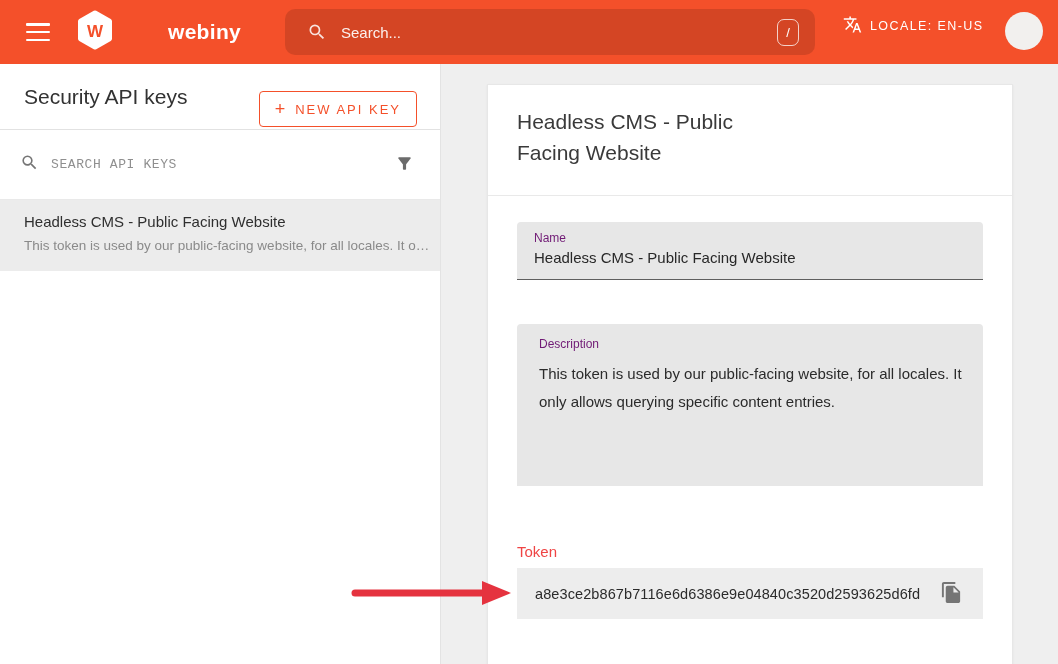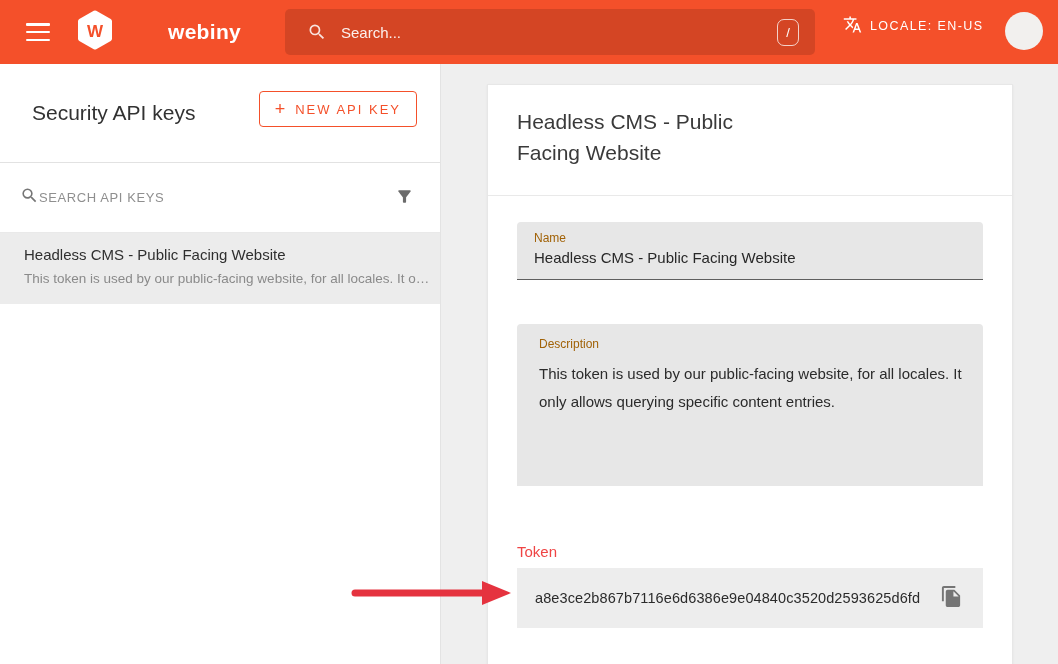--- a/index.html
+++ b/index.html
@@ -10,73 +10,73 @@
   
   .topbar { position:absolute; left:0; top:0; width:1058px; height:64px;
             background:var(--topbar, #F4502A); display:flex; align-items:center; z-index:5; }
   .hamburger { position:absolute; left:16px; top:12px; width:44px; height:40px;
                background:none; border:none; cursor:pointer; display:flex; align-items:center; justify-content:center; }
   .hamburger .bars { width:24px; height:18px; display:flex; flex-direction:column; justify-content:space-between; }
   .hamburger .bars i { display:block; height:2.5px; background:#fff; border-radius:1px; }
   .logo { position:absolute; left:76px; top:12px; height:40px; display:flex; align-items:center; gap:9px; cursor:pointer; }
   .brand { color:#fff; font-size:21px; font-weight:700; letter-spacing:0.3px;margin-left:45px; }
   .searchbar { position:absolute; left:285px; top:9px; width:530px; height:46px;
-               background:rgba(0,0,0,0.13); border-radius:5px; display:flex; align-items:center; }
+               background:rgba(0,0,0,0.13); border-radius:10px; display:flex; align-items:center; }
   .searchbar .sicon { margin-left:22px; display:flex; }
   .searchbar input { flex:1; margin-left:14px; background:transparent; border:none; outline:none;
                      color:#fff; font-size:15px; font-family:inherit; }
   .searchbar input::placeholder { color:rgba(255,255,255,0.92); opacity:1; }
   .slash-badge { margin-right:16px; width:22px; height:27px; border:1.5px solid rgba(255,255,255,0.75);
                  border-radius:7px; color:#fff; font-size:13px; display:flex; align-items:center; justify-content:center; }
   .locale { position:absolute; left:843px; top:0; height:52px; display:flex; align-items:center; gap:8px;
             color:#fff; font-size:12.5px; letter-spacing:1.4px; cursor:pointer; }
   .avatar { position:absolute; left:1005px; top:12px; width:38px; height:38px; border-radius:50%;
             background:#f2f0ee; cursor:pointer; }
 
   
   .sidebar { position:absolute; left:0; top:64px; width:441px; height:600px; background:#fff;
              border-right:1px solid #e3e3e3; }
-  .sidebar-header { position:relative; height:99px; border-bottom:1px solid #e2e2e2;
-                    display:flex; align-items:center; padding-left:32px; }
+  .sidebar-header { position:relative; height:66px; border-bottom:1px solid #e2e2e2;
+                    display:flex; align-items:center; padding-left:24px; }
   .page-title { font-size:21px; font-weight:400; color:#323232; }
   .new-key-btn { position:absolute; right:23px; top:27px; height:36px; padding:0 15px;
                  background:#fff; border:1px solid var(--accent, #F4502A); border-radius:4px;
                  color:var(--accent, #F4502A); font-size:13px; letter-spacing:2px; font-family:inherit;
                  display:flex; align-items:center; gap:10px; cursor:pointer; }
   .new-key-btn .plus { font-size:18px; font-weight:400; letter-spacing:0; line-height:1; }
   .search-row { position:relative; height:70px; border-bottom:1px solid #e9e9e9;
                 display:flex; align-items:center; padding:0 24px 0 20px; }
-  .search-row input { flex:1; border:none; outline:none; background:transparent;
-                      font-size:13px; letter-spacing:0.6px; color:#444; font-family:Liberation Sans, sans-serif; }
+  .search-row input { flex:1; margin-left:12px; border:none; outline:none; background:transparent;
+                      font-size:13px; letter-spacing:0.6px; color:#444; font-family:Liberation Mono, monospace; }
   .search-row input::placeholder { color:#8f8f8f; opacity:1; }
   .filter-btn { background:none; border:none; cursor:pointer; display:flex; padding:2px; }
   .list-item { height:71px; background:var(--selected_item_bg, #ECECEC); padding:11px 10px 0 24px; cursor:pointer; }
   .list-item-title { font-size:15px; color:#2f2f2f; line-height:21px; }
   .list-item-desc { margin-top:5px; font-size:13.5px; color:#8a8a8a; line-height:18px;
                     white-space:nowrap; overflow:hidden; text-overflow:ellipsis; max-width:412px; }
 
   
   .content { position:absolute; left:441px; top:64px; width:617px; height:600px;
              background:var(--content_bg, #EFEFEF); }
   .card { position:absolute; left:46px; top:20px; width:526px; height:640px; background:#fff;
           border:1px solid #e7e7e7; box-shadow:0 1px 2px rgba(0,0,0,0.06); }
   .card-header { height:111px; border-bottom:1px solid #e9e9e9; padding:21px 28px 0 29px; }
   .card-title { font-size:21px; font-weight:400; color:#3a3a3a; line-height:31px; max-width:255px; }
   .form { padding:0 29px; }
   .field { background:var(--field_bg, #E7E7E7); border-radius:4px 4px 0 0; }
   .field-name { margin-top:26px; height:58px; border-bottom:1px solid #5f5f5f; padding:9px 17px 0 17px; }
-  .field-label { display:block; font-size:12px; color:#a16207; }
+  .field-label { display:block; font-size:12px; color:#701a75; }
   .field-name input { width:100%; border:none; outline:none; background:transparent; margin-top:4px;
                       font-size:15px; color:#282828; font-family:inherit; }
   .field-desc { margin-top:44px; height:162px; padding:13px 17px 0 22px; }
   .field-desc textarea { width:437px; height:120px; border:none; outline:none; background:transparent;
                          resize:none; margin-top:9px; font-size:15px; line-height:28px; color:#2b2b2b;
                          font-family:inherit; }
   .token-label { margin-top:57px; font-size:15px; color:#ef4444; }
-  .token-box { margin-top:8px; height:60px; background:#ededed; display:flex; align-items:center;
+  .token-box { margin-top:8px; height:51px; background:#ededed; display:flex; align-items:center;
                padding:0 20px 0 18px; }
   .token-value { flex:1; font-size:14.5px; color:#2b2b2b; letter-spacing:0.1px; }
   .copy-btn { background:none; border:none; cursor:pointer; display:flex; padding:0; }
 
   
   .arrow { position:absolute; left:349px; top:578px; z-index:9; pointer-events:none; }
 </style>
 </head>
 <body>
 <div class="screen">

